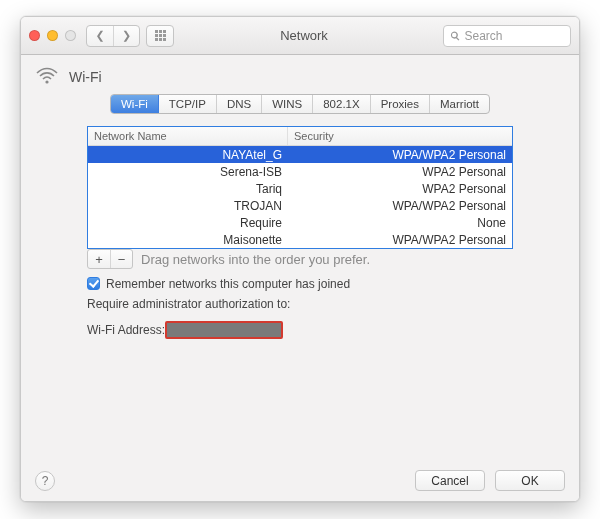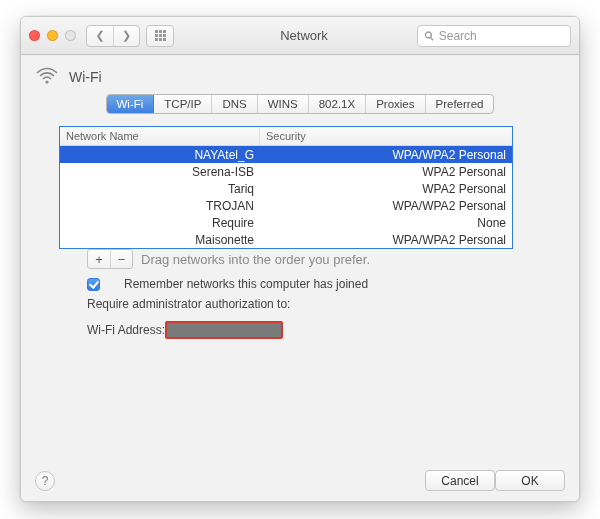--- a/index.html
+++ b/index.html
@@ -67,21 +67,21 @@
   }
   .grid-icon span { background:#9a9a9a; width:3px; height:3px; }
   .win-title {
     position:absolute; left:8px; right:0; text-align:center;
     font-size:13px; color:#525252; pointer-events:none;
   }
   .search-wrap {
     margin-left:auto;
     display:flex; align-items:center;
     border:1px solid #c9c9c9; border-radius:4px;
-    background:#fff; height:22px; width:154px;
+    background:#fff; height:22px; width:128px;
     padding:0 6px; color:#9a9a9a;
   }
   .search-wrap svg { width:12px; height:12px; fill:#9a9a9a; margin-right:4px; }
   .search-wrap input {
     border:none; outline:none; font-size:12px; width:100%; background:transparent;
     color:#333;
   }
   .search-wrap input::placeholder { color:#9a9a9a; }
 
   
@@ -103,21 +103,21 @@
   }
   .tab:last-child { border-right:none; }
   .tab.active {
     background:linear-gradient(#6fa8e8,#3e7fe0);
     color:#fff; border-right-color:#3e7fe0;
   }
 
   .section-label { font-size:12px; color:#444; margin:0 0 4px 52px; }
 
   .table-wrap {
-    margin:0 52px 0 24px;
+    margin:0 52px 0 52px;
     border:1px solid #2f7de1;
     background:#fff;
   }
   .thead {
     display:flex; font-size:11px; color:#666;
     background:linear-gradient(#fbfbfb,#f0f0f0);
     border-bottom:1px solid #d8d8d8;
   }
   .thead .col { padding:3px 6px; }
   .col.name { flex:0 0 200px; border-right:1px solid #e0e0e0; }
@@ -140,21 +140,21 @@
     border-radius:3px; overflow:hidden; height:20px;
   }
   .ar-btn {
     width:22px; display:flex; align-items:center; justify-content:center;
     font-size:13px; color:#555;
   }
   .ar-btn + .ar-btn { border-left:1px solid #d6d6d6; }
   .hint { font-size:13px; color:#8a8a8a; }
 
   .check-line {
-    margin:0 0 6px 52px; display:flex; align-items:center; gap:24px;
+    margin:0 0 6px 52px; display:flex; align-items:flex-start; gap:6px;
     font-size:12px; color:#444;
   }
   .subhead { margin:4px 0 4px 52px; font-size:12px; color:#444; }
   .sub-checks { margin-left:70px; }
   .sub-checks .check-line { margin-left:0; margin-bottom:2px; }
 
   input[type=checkbox] {
     appearance:none; width:13px; height:13px; border:1px solid #b8b8b8;
     border-radius:3px; background:linear-gradient(#fdfdfd,#f0f0f0);
     position:relative; flex:0 0 13px;
@@ -180,21 +180,21 @@
   .footer {
     position:absolute; left:14px; right:14px; bottom:10px;
     display:flex; align-items:center;
   }
   .help-btn {
     width:20px; height:20px; border:1px solid #c5c5c5; border-radius:50%;
     background:linear-gradient(#fdfdfd,#f1f1f1);
     display:flex; align-items:center; justify-content:center;
     color:#777; font-size:12px;
   }
-  .btns { margin-left:auto; display:flex; gap:0; }
+  .btns { margin-left:auto; display:flex; gap:10px; }
   .mac-btn {
     min-width:70px; height:21px; border:1px solid #c5c5c5; border-radius:4px;
     background:linear-gradient(#fefefe,#f0f0f0);
     font-size:12px; color:#333; display:flex; align-items:center; justify-content:center;
     padding:0 12px;
   }
 </style>
 </head>
 <body>
 
@@ -245,21 +245,21 @@
     </div>
 
     <div class="tabs">
       <div class="tabs-inner" id="tabs-inner">
           <div class="tab active">Wi-Fi</div>
           <div class="tab">TCP/IP</div>
           <div class="tab">DNS</div>
           <div class="tab">WINS</div>
           <div class="tab">802.1X</div>
           <div class="tab">Proxies</div>
-          <div class="tab">Preferred</div>
+          <div class="tab">Marriott</div>
         </div>
     </div>
 
 
     <div class="table-wrap">
       <div class="thead">
         <div class="col name">Network Name</div>
         <div class="col sec">Security</div>
       </div>
       <div class="tbody" id="net-body">

